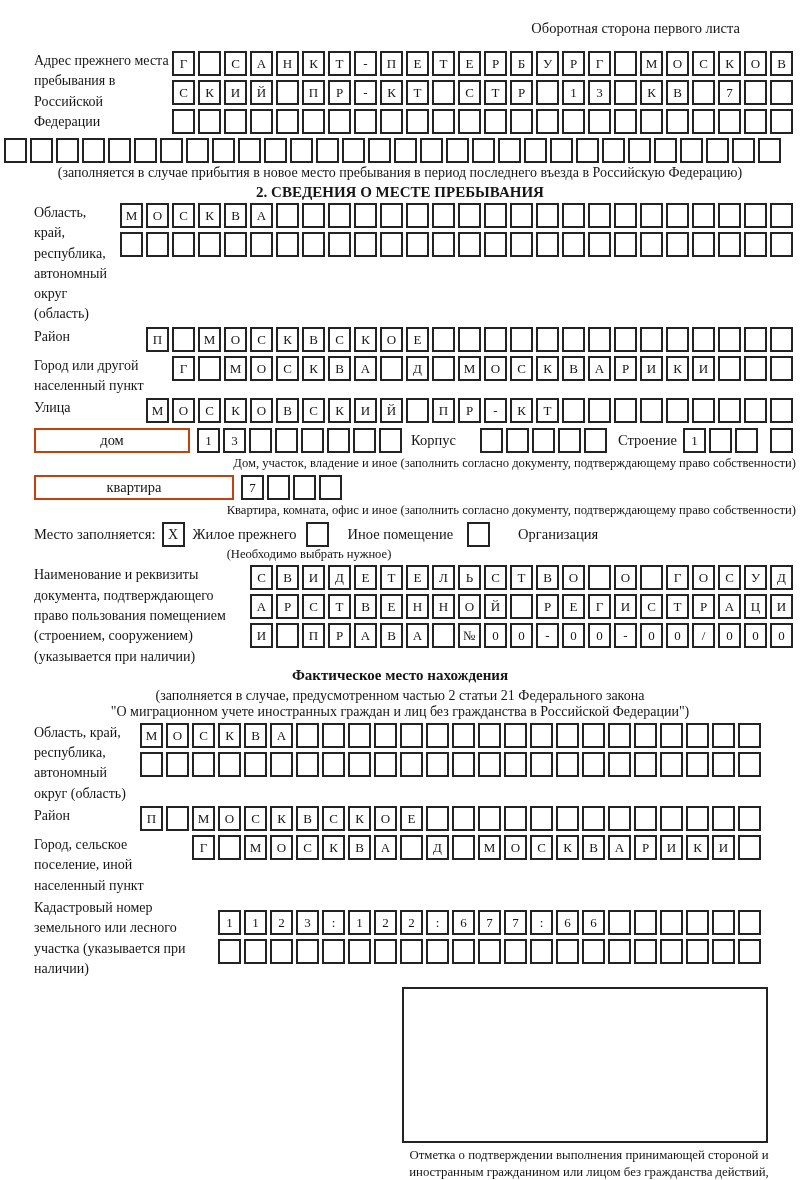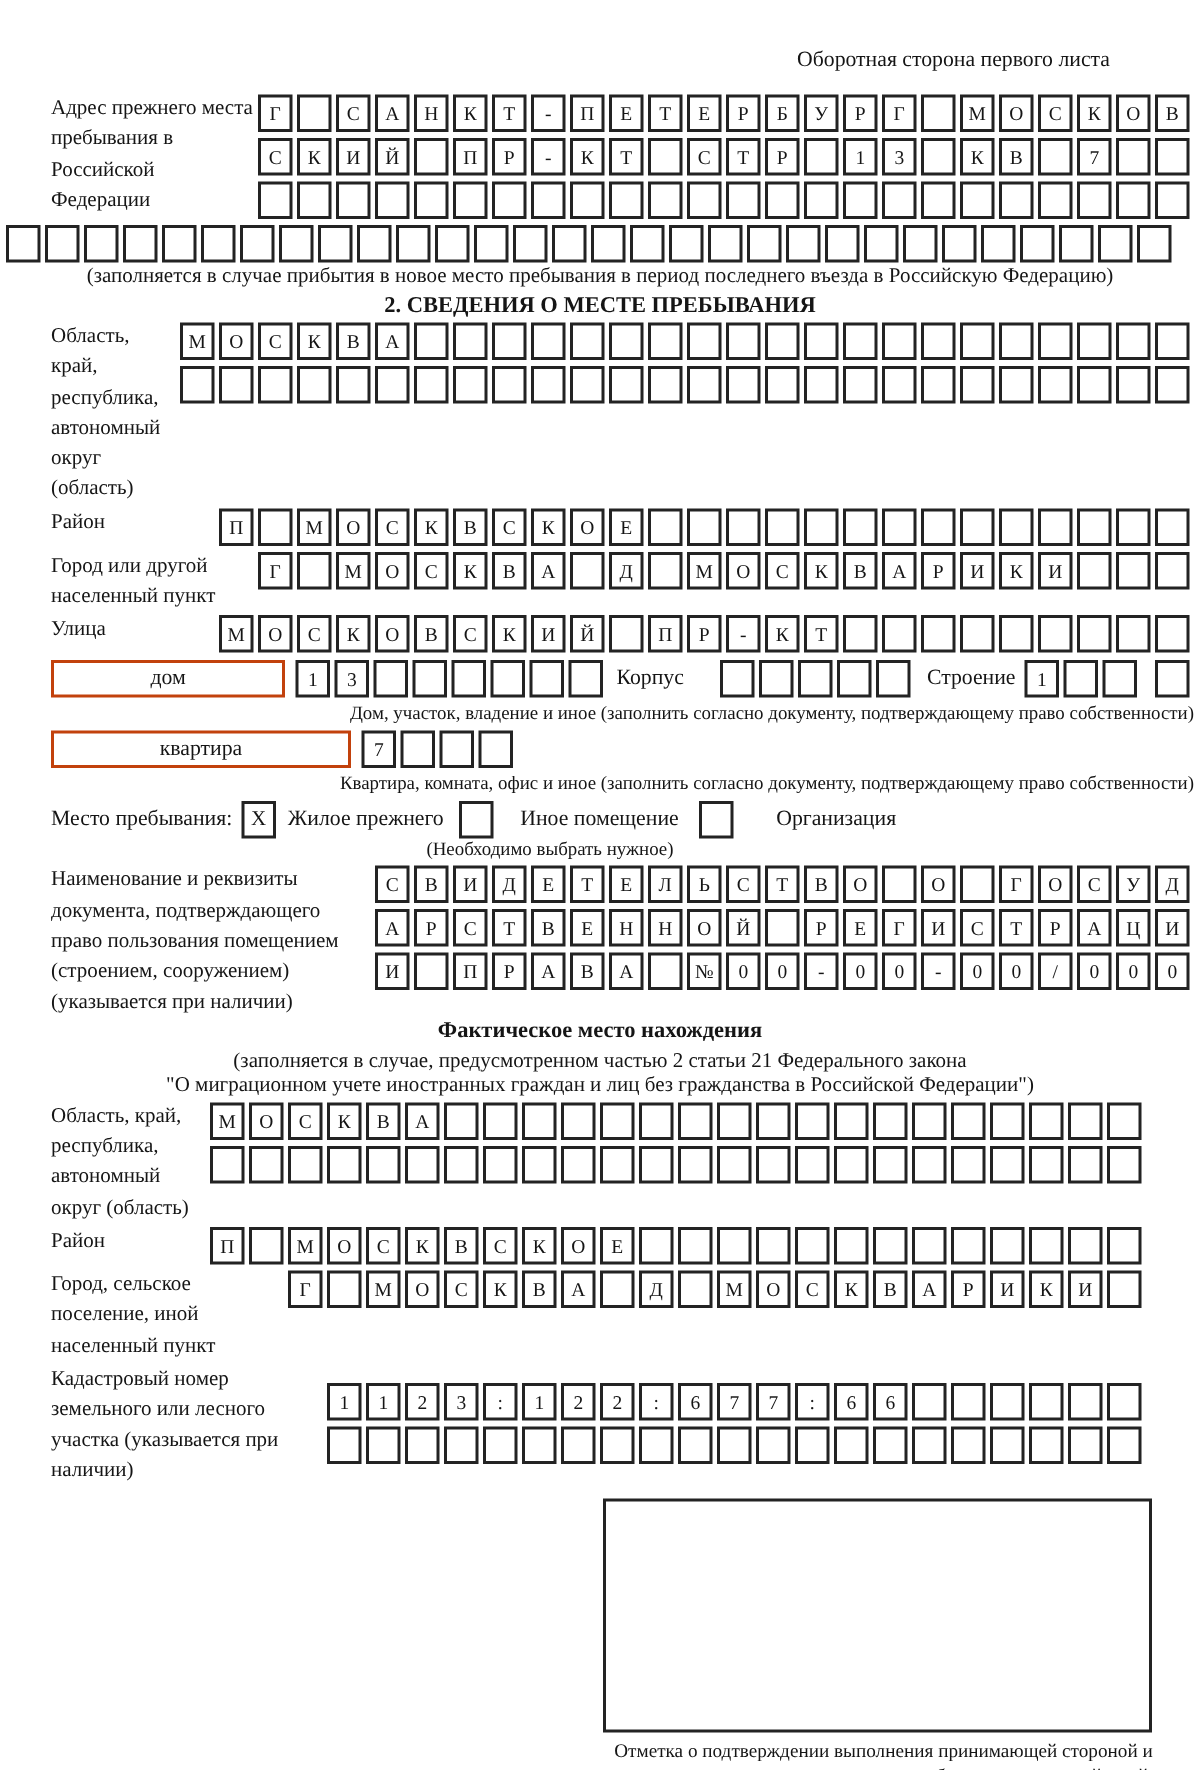--- a/index.html
+++ b/index.html
@@ -1,18 +1,18 @@
 <!DOCTYPE html>
 <html><head>
 <meta charset="utf-8">
 <style>
   html,body{margin:0;padding:0;background:#fff;}
   body{width:800px;height:1180px;overflow:hidden;color:#151515;
        font-family:"Liberation Serif", serif;}
-  .page{box-sizing:border-box;width:800px;height:916px;padding:32px 4px 0 4px;position:relative;border-radius:26px;}
+  .page{box-sizing:border-box;width:800px;height:916px;padding:20px 4px 0 4px;position:relative;border-radius:26px;}
 
   .hdr-note{text-align:right;padding-right:56px;font-size:14.5px;}
 
   .grp{display:flex;align-items:flex-start;}
   .lbl{font-size:14px;line-height:1.45;}
   .stack{margin-left:auto;display:flex;flex-direction:column;gap:4px;}
   .cellrow{display:flex;}
   .row-r{margin-left:auto;}
   .cell{box-sizing:content-box;width:19px;height:21px;border:2px solid #232323;margin-right:3px;
         display:inline-flex;align-items:center;justify-content:center;
@@ -347,29 +347,29 @@
     <div class="cellrow" style="margin-left:7px;">
         <span class="cell">7</span>
         <span class="cell"></span>
         <span class="cell"></span>
         <span class="cell"></span>
       </div>
   </div>
   <div class="note m-left" style="margin-top:3px;">Квартира, комната, офис и иное (заполнить согласно документу, подтверждающему право собственности)</div>
 
   <div class="grp m-left" style="margin-top:4px;align-items:center;">
-    <div class="inline-lbl">Место пребывания:</div>
+    <div class="inline-lbl">Место заполняется:</div>
     <span class="chk" style="margin-left:6px;">X</span>
     <div class="inline-lbl" style="margin-left:8px;">Жилое прежнего</div>
     <span class="chk" style="margin-left:10px;"></span>
     <div class="inline-lbl" style="margin-left:18px;">Иное помещение</div>
     <span class="chk" style="margin-left:14px;"></span>
     <div class="inline-lbl" style="margin-left:28px;">Организация</div>
   </div>
-  <div class="note" style="margin-left:165px;width:280px;font-family:Liberation Serif, serif;">(Необходимо выбрать нужное)</div>
+  <div class="note" style="margin-left:165px;width:280px;text-align:center;font-family:Liberation Serif, serif;">(Необходимо выбрать нужное)</div>
 
   <div class="grp m-left" style="margin-top:3px;">
     <div class="lbl" style="width:205px;">Наименование и реквизиты документа, подтверждающего право пользования помещением (строением, сооружением) (указывается при наличии)</div>
     <div class="stack">
       <div class="cellrow">
           <span class="cell">С</span>
           <span class="cell">В</span>
           <span class="cell">И</span>
           <span class="cell">Д</span>
           <span class="cell">Е</span>

